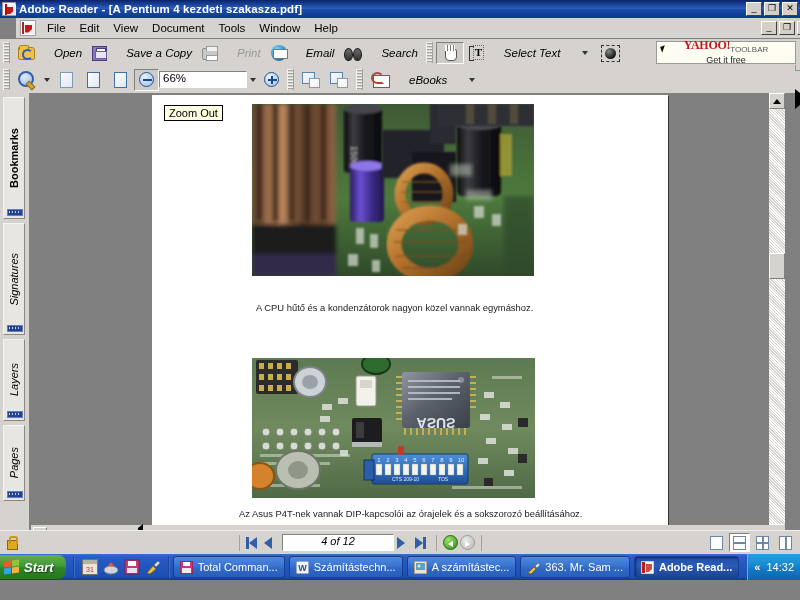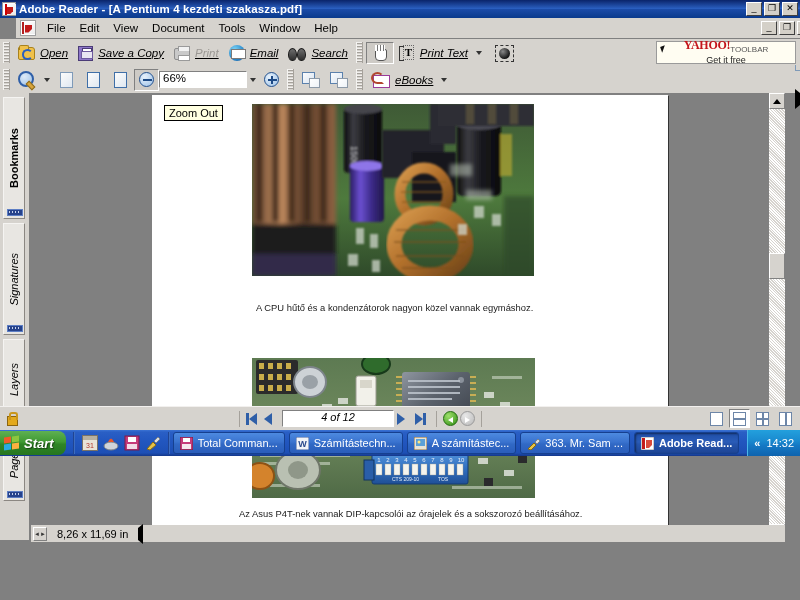--- a/index.html
+++ b/index.html
@@ -4,21 +4,21 @@
 <style>
   * { box-sizing: border-box; }
   html, body {
     margin: 0; padding: 0;
     width: 800px; height: 600px;
     overflow: hidden;
     font-family: "Liberation Sans", sans-serif;
     font-size: 11px;
     background: #808080;
   }
-  #app { position: relative; width: 800px; height: 456px; }
+  #app { position: relative; width: 800px; height: 580px; }
 
   
   .titlebar {
     position: absolute; left: 0; top: 0; width: 800px; height: 18px;
     background: linear-gradient(to bottom, #0a246a 0%, #2a5fc0 48%, #1b4ba8 52%, #0a3a8c 100%);
     display: flex; align-items: center;
   }
   .titlebar .tb-icon {
     width: 14px; height: 14px; margin: 0 3px 0 2px;
     background: #fff; border: 1px solid #999; position: relative; flex: 0 0 auto;
@@ -71,22 +71,22 @@
     background: #d6d3ce; display: flex; align-items: center;
   }
   .tbrow.r1 { top: 39px; }
   .tbrow.r2 { top: 66px; }
   .grip {
     width: 7px; height: 21px; margin: 0 3px;
     background: repeating-linear-gradient(to bottom,#f2f0ee 0 1px,#a5a19b 1px 2px,#d6d3ce 2px 3px);
     border-left: 1px solid #f4f3f1; border-right: 1px solid #a5a19b; flex: 0 0 auto;
   }
   .tbtn {
-    display: flex; align-items: center; gap: 5px; height: 22px; padding: 0 4px;
-    border: 1px solid transparent; white-space: nowrap; flex: 0 0 auto; text-decoration: underline;
+    display: flex; align-items: center; gap: 19px; height: 22px; padding: 0 4px;
+    border: 1px solid transparent; white-space: nowrap; flex: 0 0 auto;
   }
   .tbtn.pressed { border-color: #808080 #fff #fff #808080; background: #cecbc6; }
   .tlabel { font-style: italic; font-size: 11.5px; color: #000; }
   .tlabel.disabled { color: #9b9894; }
   .caret { width: 0; height: 0; border-left: 3px solid transparent; border-right: 3px solid transparent;
            border-top: 4px solid #333; margin: 0 3px; }
 
   
   .ic { width: 18px; height: 17px; position: relative; flex: 0 0 auto; }
   .ic-folder { background: #f0c14b; border: 1px solid #a8821d; border-radius: 1px 3px 2px 2px; width: 17px; height: 13px; margin-top: 2px; }
@@ -367,21 +367,21 @@
       <span class="tlabel">Search</span>
     </div>
 
     <div class="grip"></div>
 
     <div class="tbtn pressed">
       <span class="ic ic-hand"></span>
     </div>
     <div class="tbtn">
       <span class="ic ic-seltext"></span>
-      <span class="tlabel">Print Text</span>
+      <span class="tlabel">Select Text</span>
       <span class="caret"></span>
     </div>
     <div class="tbtn">
       <span class="ic ic-snap"></span>
     </div>
 
     <div class="yahoo">
       <div class="y1"><span>YAHOO!</span><sub>TOOLBAR</sub></div>
       <div class="y2">Get it free</div>
     </div>

